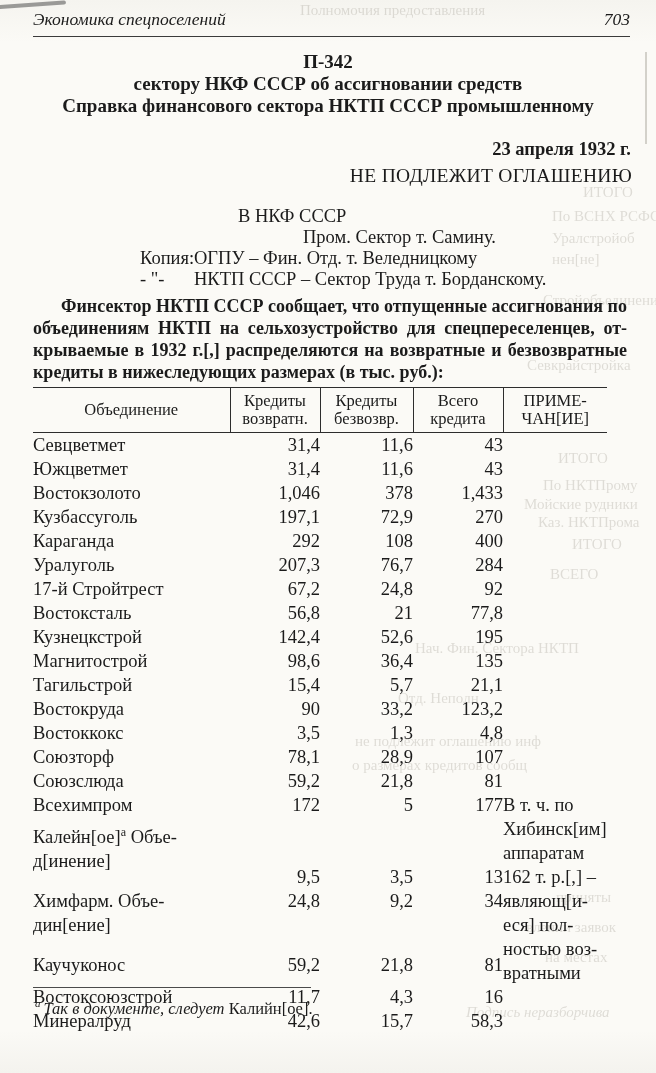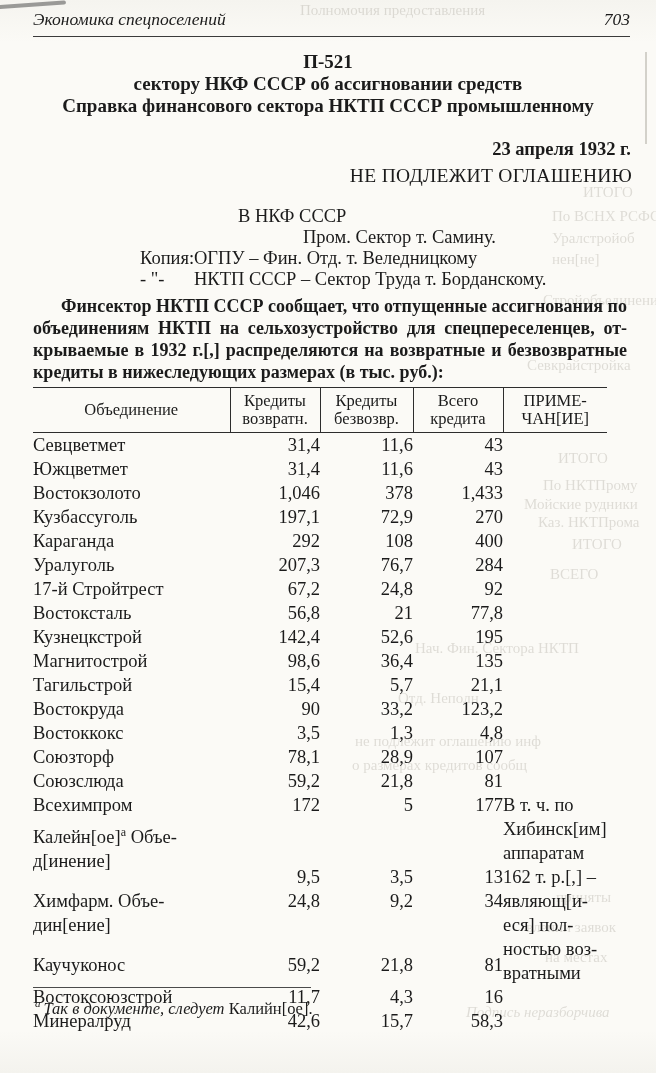--- a/index.html
+++ b/index.html
@@ -111,21 +111,21 @@
   <div class="bleed" style="left:556px; top:889px;">приняты</div>
   <div class="bleed" style="left:526px; top:919px;">влении заявок</div>
   <div class="bleed" style="left:545px; top:949px;">на местах</div>
   <div class="bleed it" style="left:466px; top:1004px;">Подпись неразборчива</div>
 
   <div class="running-header">
     <span>Экономика спецпоселений</span>
     <span>703</span>
   </div>
 
-  <div class="doc-id">П-521</div>
+  <div class="doc-id">П-342</div>
   <div class="title">
     <div>сектору НКФ СССР об ассигновании средств</div>
     <div>Справка финансового сектора НКТП СССР промышленному</div>
   </div>
   <div class="date">23 апреля 1932 г.</div>
   <div class="classification">НЕ ПОДЛЕЖИТ ОГЛАШЕНИЮ</div>
 
   <div class="address">
     <div class="addr-to">В НКФ СССР</div>
     <div class="addr-attn">Пром. Сектор т. Самину.</div>

